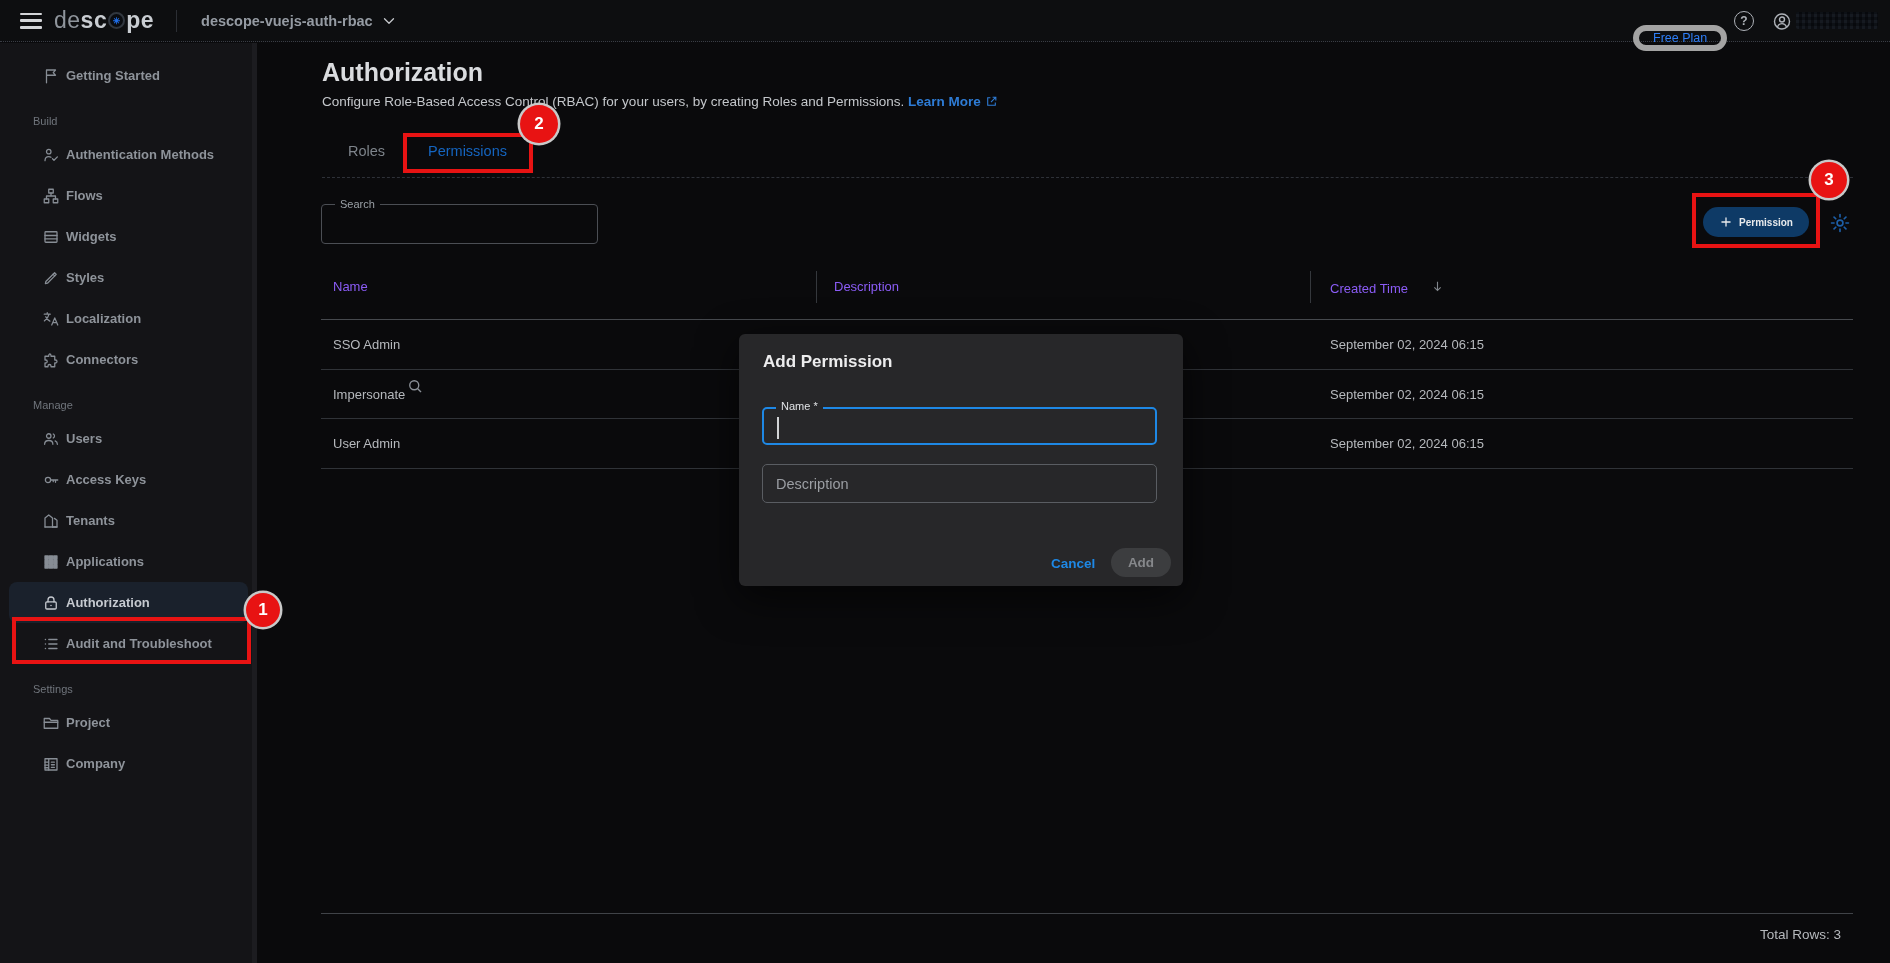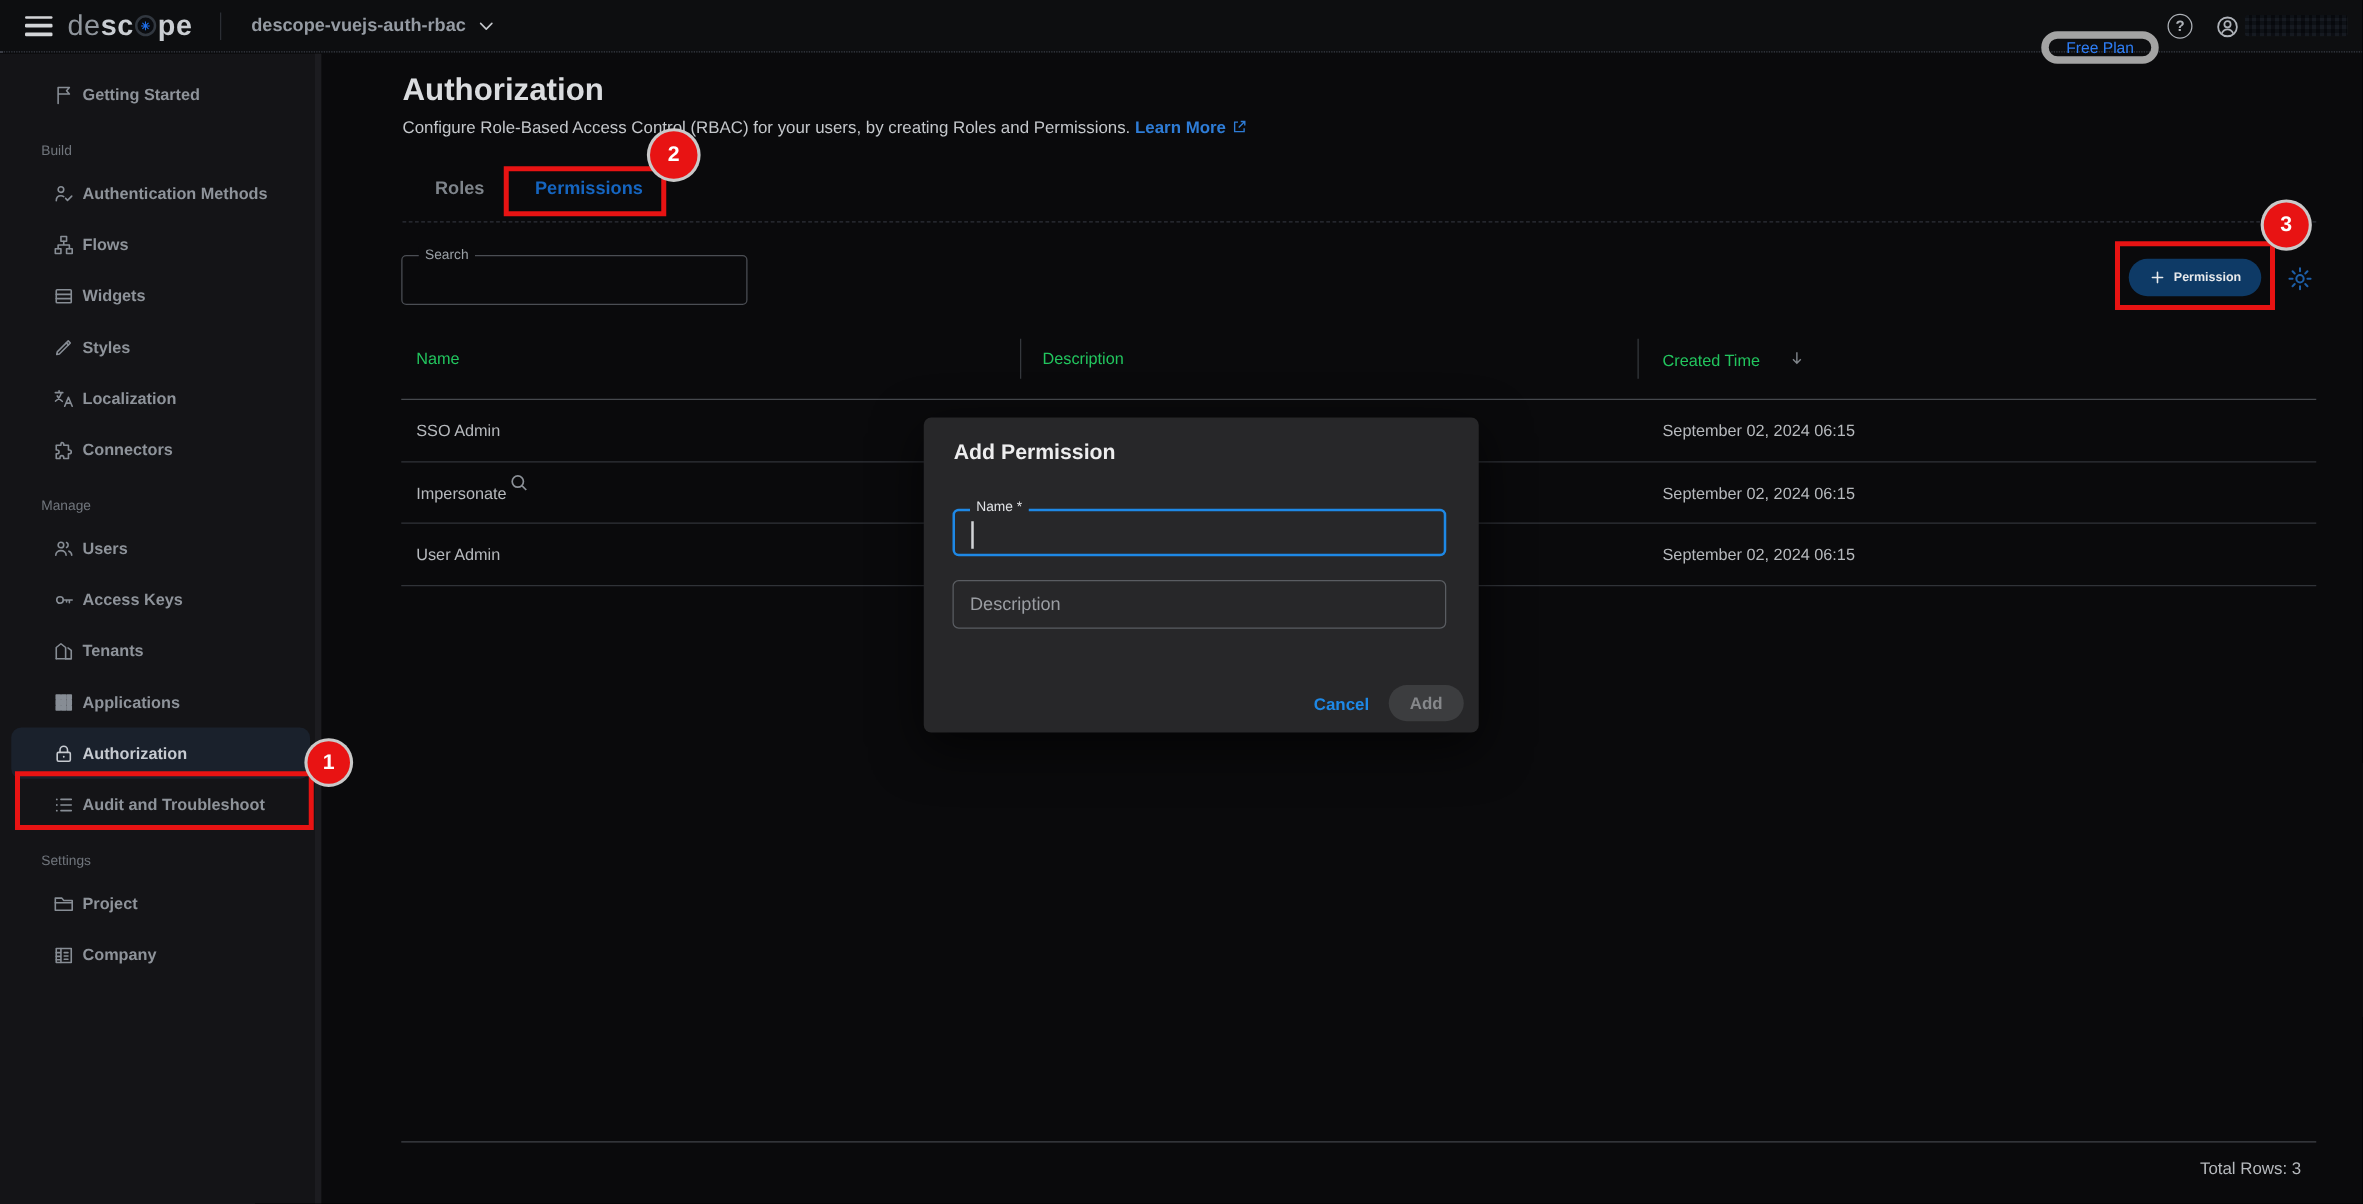--- a/index.html
+++ b/index.html
@@ -46,39 +46,39 @@
   .icon svg { width:18px; height:18px; fill:none; stroke:currentColor; stroke-width:1.7; stroke-linecap:round; stroke-linejoin:round; }
 
   
   .main { position:absolute; left:257px; top:43px; width:1633px; height:920px; }
   .page-title { position:absolute; left:65px; top:15px; font-size:25px; font-weight:700; color:#dadcdf; }
   .page-desc { position:absolute; left:65px; top:51px; font-size:13.5px; color:#c4c7cb; }
   .learn-more { color:#2e7cd6; text-decoration:none; font-weight:600; cursor:pointer; }
   .ext-ic svg { width:13px; height:13px; stroke:#2e7cd6; stroke-width:2; fill:none; vertical-align:-2px; margin-left:4px; }
 
   .tabs-border { position:absolute; left:65px; top:134px; width:1531px; border-top:1px dashed #2e3138; }
-  .tab { position:absolute; top:100px; font-size:14.5px; font-weight:700; cursor:pointer;text-align:right; }
+  .tab { position:absolute; top:100px; font-size:14.5px; font-weight:400; cursor:pointer;text-align:right; }
   .tab-roles { left:91px; color:#7e848b; }
   .tab-permissions { left:171px; color:#1565c0; }
 
   .search-box { position:absolute; left:64px; top:161px; width:277px; height:40px; border:1px solid #4b4e54; border-radius:4px; cursor:text; }
   .search-label { position:absolute; left:78px; top:155px; font-size:11px; color:#9aa0a6; background:#0a0a0c; padding:0 5px; }
   .search-ic { position:absolute; left:84px; top:172px; }
   .search-ic svg { width:18px; height:18px; stroke:#8b9097; stroke-width:1.8; fill:none; }
   .search-input { position:absolute; left:110px; top:166px; width:220px; height:28px; background:transparent; border:none; outline:none; color:#d4d6d9; font-size:14px; }
 
   .perm-btn { position:absolute; left:1446px; top:164px; width:106px; height:30px; border:none; border-radius:15px;
               background:#0e3a66; color:#e8eaec; font-size:10px; font-weight:700; display:flex; align-items:center;
               justify-content:center; gap:6px; cursor:pointer; font-family:inherit; }
   .perm-btn svg { width:14px; height:14px; stroke:#e8eaec; stroke-width:2.2; fill:none; }
   .gear { position:absolute; left:1572px; top:169px; width:22px; height:22px; cursor:pointer; color:#1d5fa8; }
   .gear svg { width:22px; height:22px; fill:none; stroke:currentColor; stroke-width:1.8; stroke-linecap:round; }
 
   
-  .th { position:absolute; top:236px; font-size:13px; color:#22c55e; }
+  .th { position:absolute; top:236px; font-size:13px; color:#8b5cf6; }
   .th-name { left:76px; } .th-desc { left:577px; }
   .th-created { left:1073px; display:flex; align-items:center; gap:22px; cursor:pointer; }
   .sort-ic svg { width:15px; height:15px; stroke:#81868c; stroke-width:1.8; fill:none; }
   .col-sep { position:absolute; top:228px; width:1px; height:32px; background:#35383d; }
   .sep1 { left:559px; } .sep2 { left:1053px; }
   .hline { position:absolute; left:64px; width:1532px; border-top:1px solid; }
   .header-line { top:276px; border-color:#46494e; }
   .row-line-1 { top:326px; border-color:#303338; }
   .row-line-2 { top:375px; border-color:#303338; }
   .row-line-3 { top:425px; border-color:#303338; }

